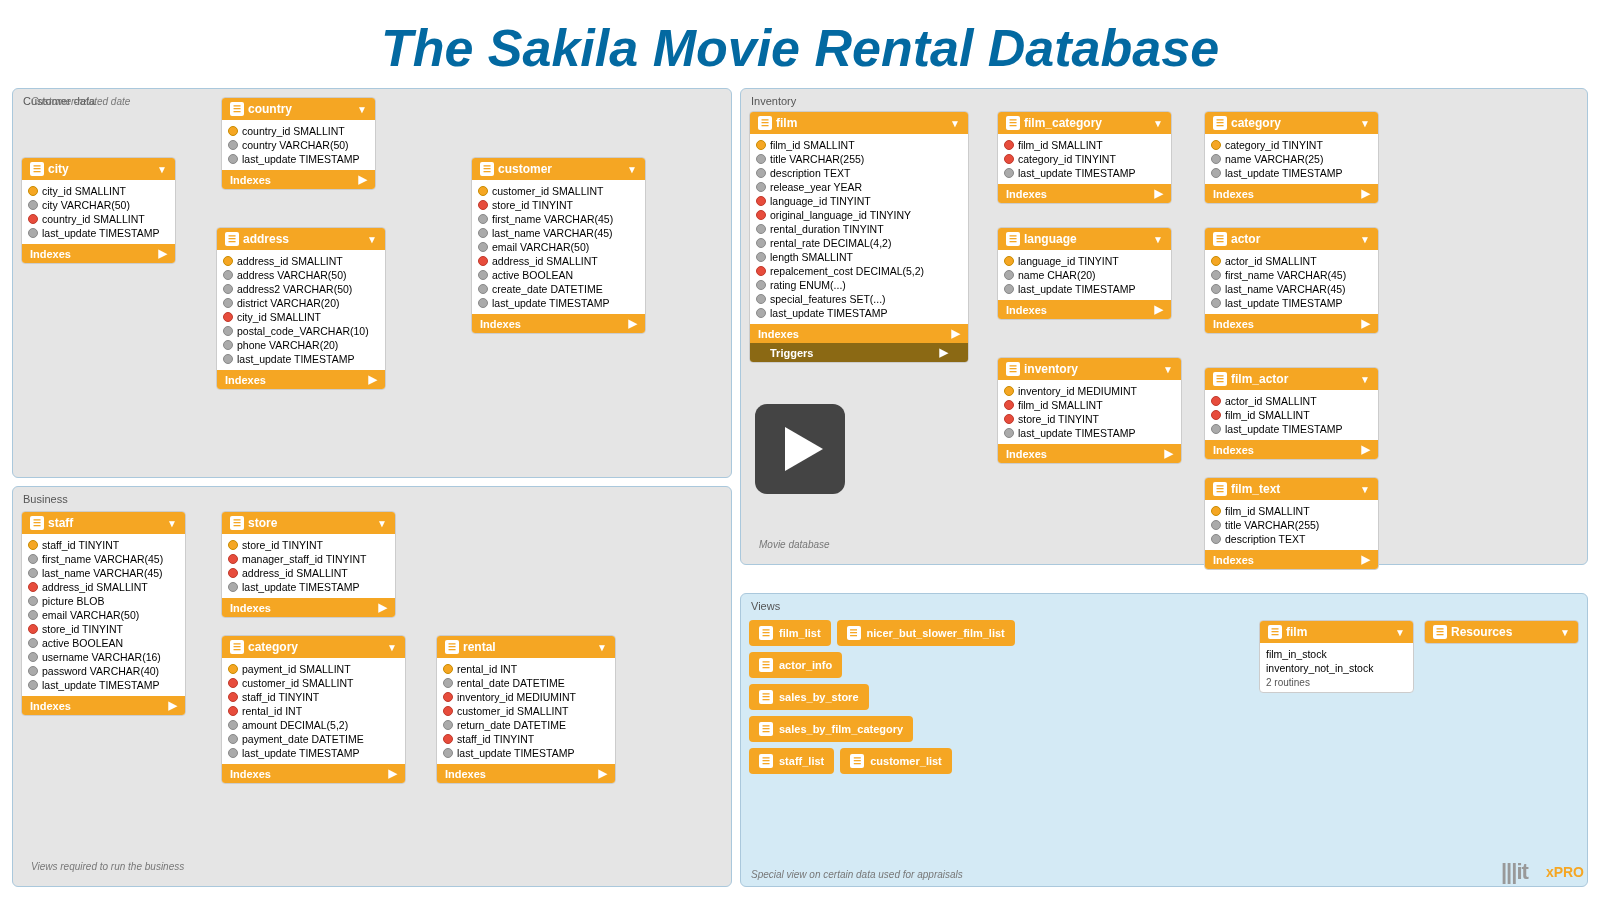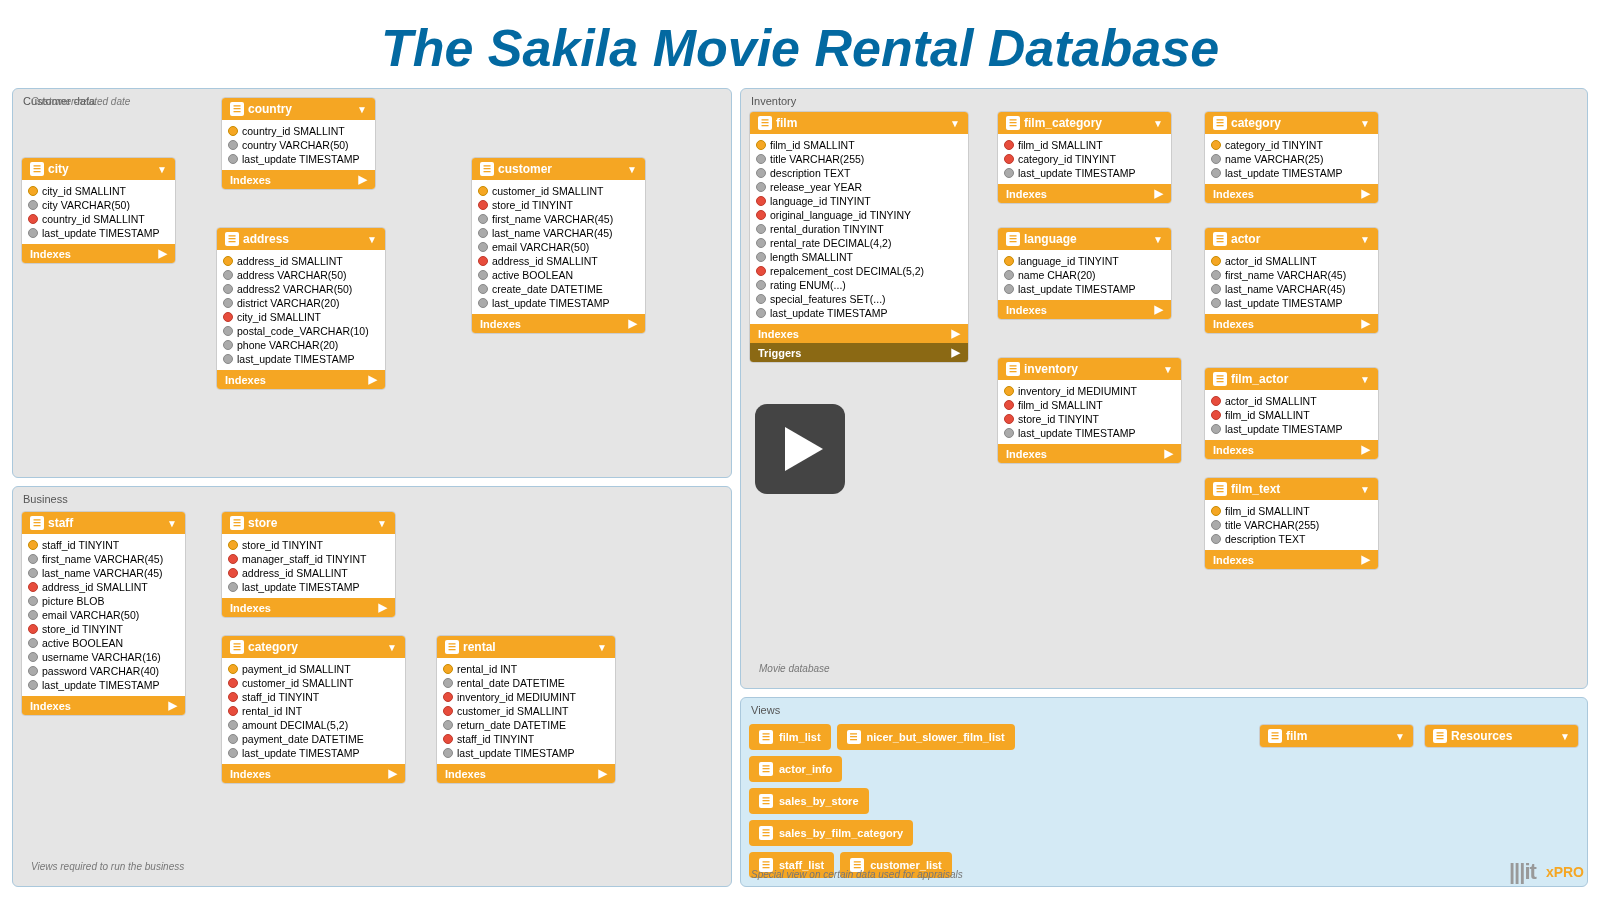--- a/index.html
+++ b/index.html
@@ -146,21 +146,21 @@
       display: flex;
       align-items: center;
       justify-content: space-between;
       font-weight: bold;
     }
 
     .db-table-footer-triggers {
       background: #8B6914;
       color: #fff;
       font-size: 11px;
-      padding: 3px 8px;
+      padding: 3px 20px;
       display: flex;
       align-items: center;
       justify-content: space-between;
       font-weight: bold;
       text-align: center;
     }
 
     
     .play-overlay {
       position: absolute;
@@ -237,21 +237,21 @@
       font-style: italic;
     }
 
     
     .mit-logo {
       position: absolute;
       bottom: 12px;
       right: 16px;
       display: flex;
       align-items: center;
-      gap: 10px;
+      gap: 18px;
     }
 
     .mit-text {
       font-size: 22px;
       font-weight: 900;
       color: #999;
       letter-spacing: -1px;
     }
 
     .xpro-text {
@@ -618,21 +618,21 @@
           <div class="db-table-footer">
             <span>Indexes</span>
             <span>▶</span>
           </div>
         </div>
 
         <span class="movie-db-label">Movie database</span>
       </div>
     </div>
 
-    <div class="views-section" style="height:190px; position:relative;">
+    <div class="views-section" style="height:294px; position:relative;margin-top:20px;">
       <span class="group-label">Views</span>
       <div style="display:flex; gap:10px; padding-top:18px; height:100%;">
 
         <div style="display:flex; flex-direction:column; gap:6px; flex:1;">
           <div style="display:flex; gap:6px;">
             <div class="view-item">
               <span class="view-item-icon">☰</span>
               <span>film_list</span>
             </div>
             <div class="view-item">
@@ -671,20 +671,25 @@
         </div>
 
         <div style="display:flex; gap:10px; align-items:flex-start;">
 
           <div class="db-table" style="width:140px;">
             <div class="db-table-header">
               <span class="table-icon">☰</span>
               <span>film</span>
               <span class="expand-icon">▼</span>
             </div>
+            <div class="db-table-body">
+              <div class="db-field">film_in_stock</div>
+              <div class="db-field">inventory_not_in_stock</div>
+              <div class="film-routines">2 routines</div>
+            </div>
           </div>
 
           <div class="db-table" style="width:155px;">
             <div class="db-table-header">
               <span class="table-icon">☰</span>
               <span>Resources</span>
               <span class="expand-icon">▼</span>
             </div>
           </div>
         </div>

